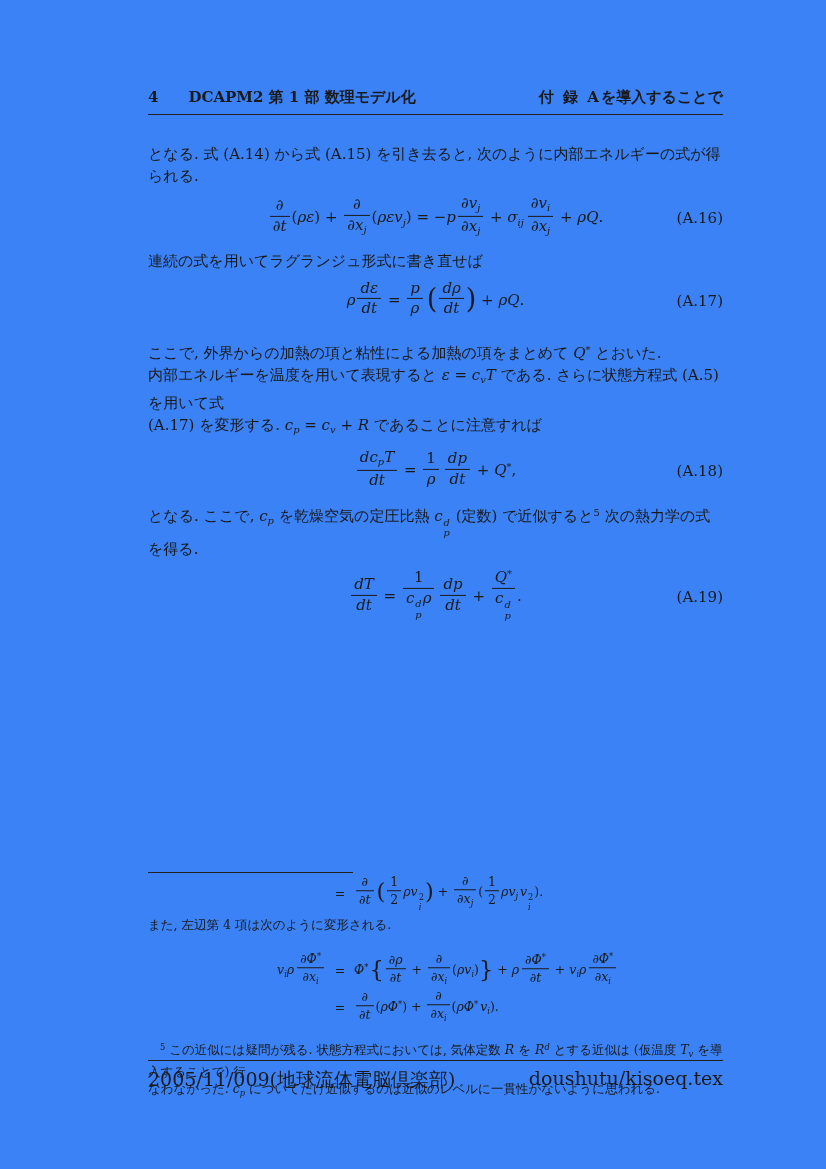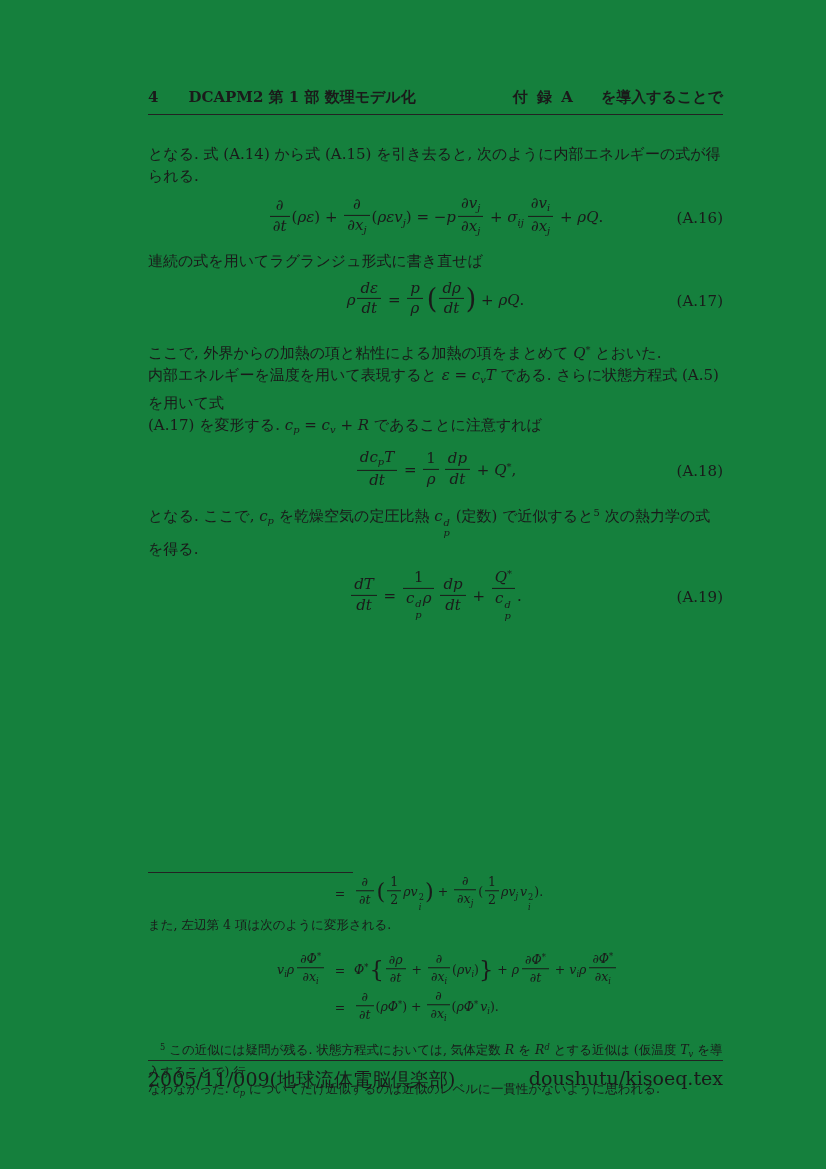--- a/index.html
+++ b/index.html
@@ -1,32 +1,32 @@
 <!DOCTYPE html>
 <html><head>
 <meta charset="utf-8">
 <style>
   html,body{margin:0;padding:0;background:#e8e8e8;}
   .page{
     position:relative;
     width:826px;height:1169px;
-    background:#15803d;
+    background:#3b82f6;
     font-family:"DejaVu Serif","Liberation Serif",serif;
     color:#1a1a1a;
     overflow:hidden;
   }
   
   .header{
     position:absolute;left:148px;top:88px;width:575px;
     display:flex;justify-content:space-between;align-items:baseline;
     font-weight:bold;font-size:15px;
     padding-bottom:7px;border-bottom:1px solid #222;
   }
   .header-left .pagenum{margin-right:30px;}
-  .header-right .applabel{margin-right:26px;letter-spacing:2px;}
+  .header-right .applabel{letter-spacing:2px;}
   
   .content{position:absolute;left:148px;top:143px;width:575px;font-size:15px;}
   .para{line-height:22px;margin:0;}
   .p-gap{margin-top:20px;}
   
   .eq-row{position:relative;text-align:center;margin:11px 0;white-space:nowrap;}
   .eq-body{display:inline-block;vertical-align:middle;}
   .eq-label{position:absolute;right:0;top:50%;transform:translateY(-50%);font-style:normal;}
   .mi{font-style:italic;}
   .mr{font-style:normal;}

